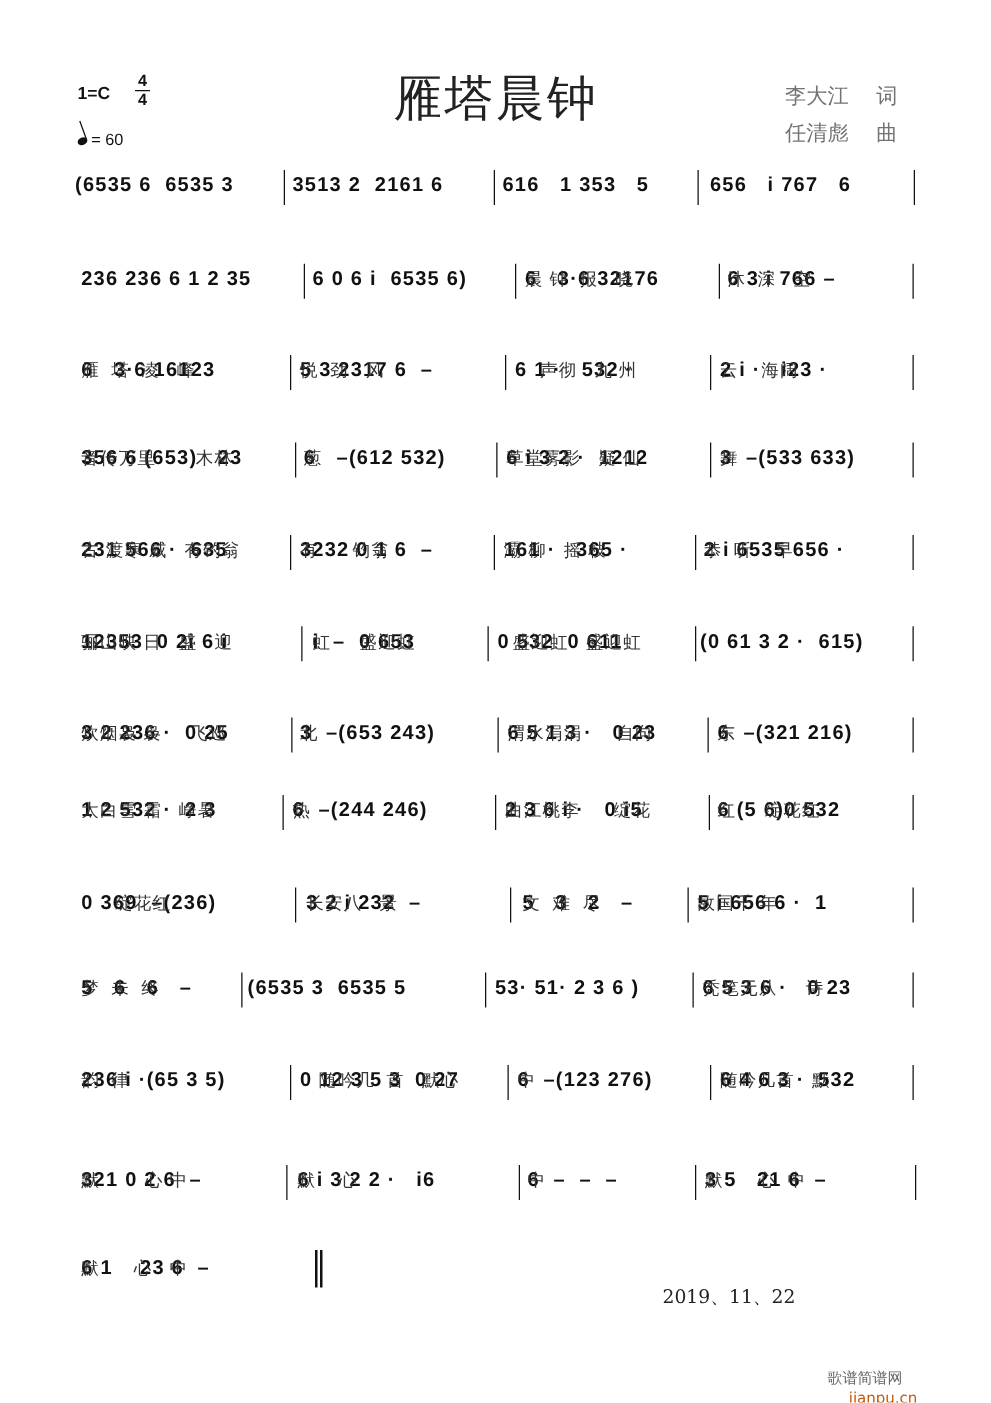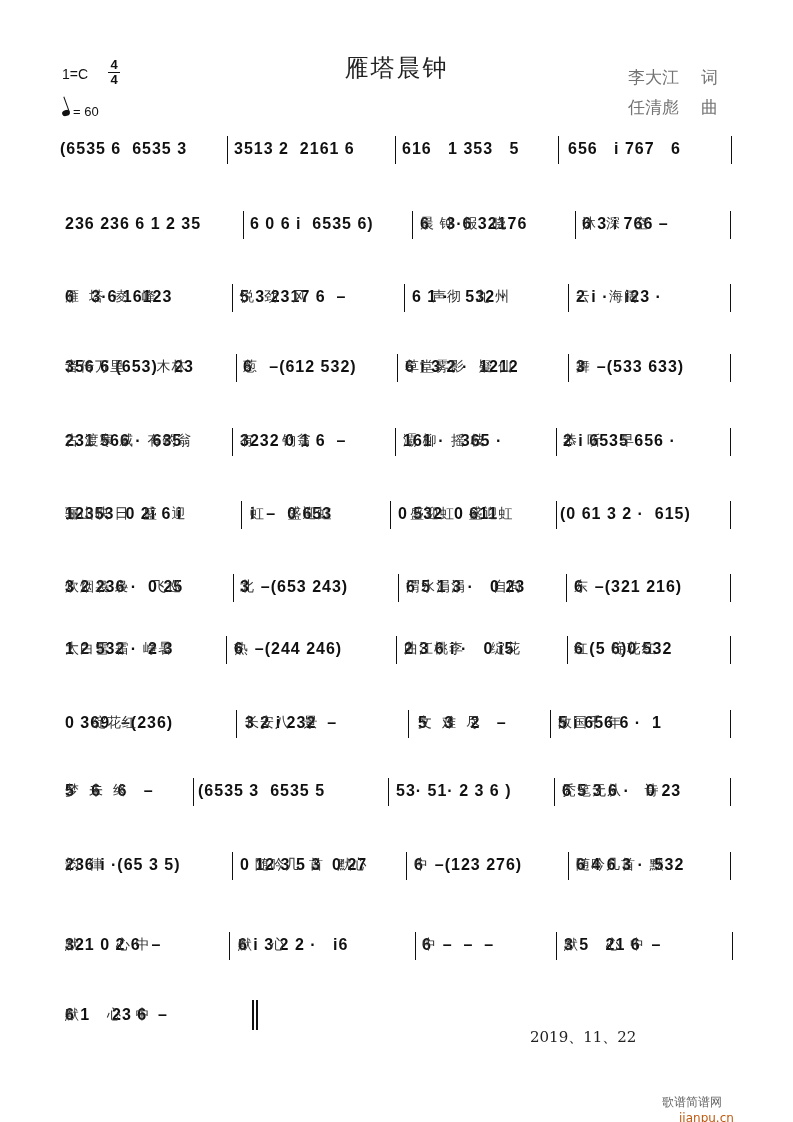--- a/index.html
+++ b/index.html
@@ -1,20 +1,20 @@
 <!DOCTYPE html>
 <html><head>
 <meta charset="utf-8">
 <style>
   html, body { margin: 0; padding: 0; background: #ffffff; }
   body { width: 793px; height: 1122px; position: relative; overflow: hidden;
          font-family: "Liberation Sans", "DejaVu Sans", sans-serif; color: #111; }
   .title { position: absolute; left: 0; width: 793px; top: 52px; text-align: center;
-           font-family: "DejaVu Serif", "Liberation Serif", serif; font-size: 24px; color: #222; letter-spacing: 2px; }
-  .key { position: absolute; left: 62px; top: 66px; font-size: 14px; font-weight: normal; }
+           font-family: "DejaVu Serif", "Liberation Serif", serif; font-size: 39px; color: #222; letter-spacing: 2px; }
+  .key { position: absolute; left: 62px; top: 66px; font-size: 14px; font-weight: bold; }
   .timesig { position: absolute; left: 108px; top: 58px; font-size: 13px; font-weight: bold; line-height: 14px; text-align: center; width: 12px; }
   .timesig .bar { border-top: 1px solid #111; }
   .tempo { position: absolute; left: 62px; top: 104px; font-size: 13px; }
   .tempo .note { display: inline-block; width: 8px; height: 6px; background: #111; border-radius: 50%; transform: rotate(-20deg); margin-right: 3px; position: relative; }
   .tempo .note::after { content: ""; position: absolute; right: 0; bottom: 3px; width: 1px; height: 16px; background: #111; }
   .credits { position: absolute; left: 628px; top: 62px; font-family: "DejaVu Serif", serif; font-size: 17px; color: #737373; line-height: 30px; }
   .credits span.role { margin-left: 22px; }
   .row { position: absolute; left: 60px; width: 680px; height: 60px; }
   .notes { position: absolute; top: 0; left: 0; white-space: pre; font-size: 16px; font-weight: bold; letter-spacing: 1px; }
   .lyrics { position: absolute; top: 30px; left: 0; white-space: pre; font-family: Liberation Serif, serif; font-size: 14px; color: #333; letter-spacing: 1px; }

